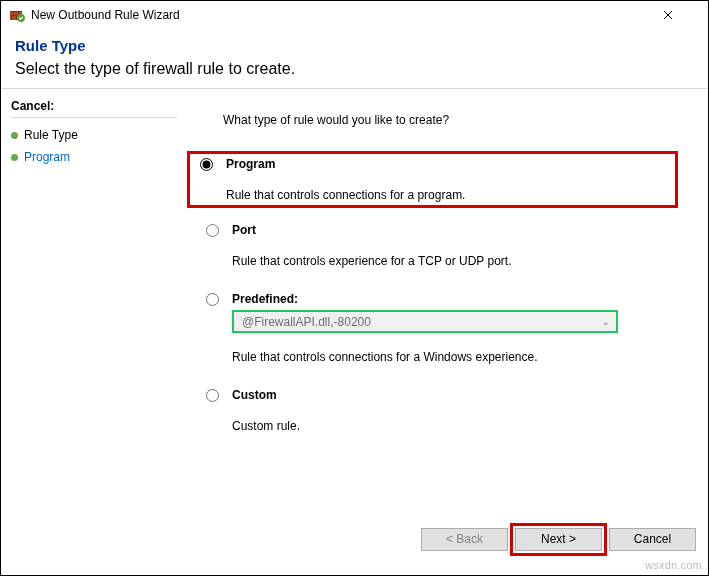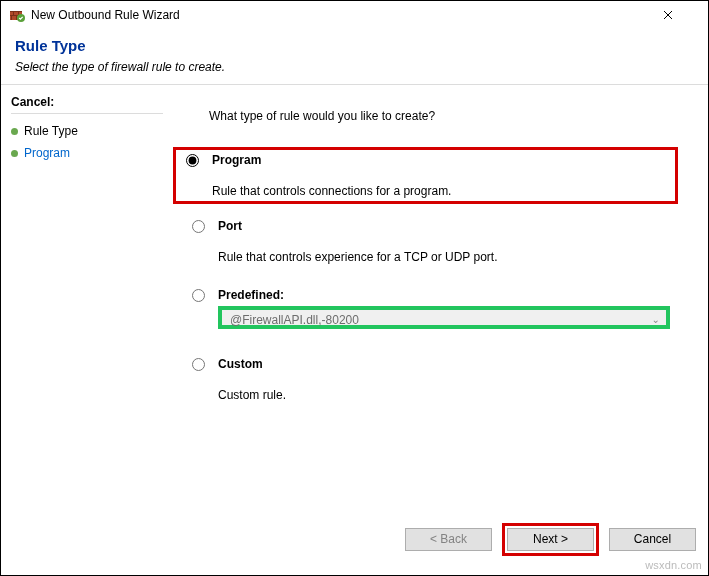--- a/index.html
+++ b/index.html
@@ -29,21 +29,21 @@
     width: 44px; height: 28px; display:flex; align-items:center; justify-content:center;
     font-size: 14px; font-family: Arial, sans-serif;
   }
 
   .header {
     padding: 8px 14px 10px 14px;
   }
   .header h1 {
     font-size: 15px; font-weight: 700; color:#003399; margin: 0 0 6px 0;
   }
-  .header .sub { font-size: 12px; color:#000;font-style:italic; }
+  .header .sub { font-size: 16px; color:#000; }
 
   .sep { height:1px; background:#dcdcdc; margin: 0; }
 
   .content {
     display:flex;
     height: 440px;
   }
   .steps {
     width: 182px;
     padding: 10px 6px 10px 10px;
@@ -83,41 +83,41 @@
   }
   .radio {
     width:13px; height:13px; margin-top:1px;
     accent-color:#000;
   }
   .opt .col { flex:1; }
   .opt .name { font-weight:700; }
   .opt .desc { margin-top:17px; }
 
   .combo {
-    width: 452px; height:23px;
+    width: 386px; height:23px;
     background:#f0f0f0;
-    border:4px solid #22c55e;
+    border:2px solid #22c55e;
     color:#6d6d6d;
     padding: 3px 22px 3px 8px;
     margin: 4px 0 4px 0;
     font-size:12px;
     position:relative;
   }
   .combo .chev {
     position:absolute; right:6px; top:4px; font-size:10px; color:#8a8a8a;
   }
 
   .footer {
     position:absolute;
     bottom:0; left:0; right:0;
     height:58px;
     display:flex;
     justify-content:flex-end;
     align-items:center;
-    gap:10px;
+    gap:2px;
     padding: 0 12px 14px 0;
   }
   .btn {
     width:87px; height:23px;
     background:#e1e1e1;
     border:1px solid #adadad;
     font-family:inherit; font-size:12px;
     display:flex; align-items:center; justify-content:center;
     cursor:pointer;
   }
@@ -205,20 +205,21 @@
     </div>
 
     <div class="opt">
       <input type="radio" class="radio" name="ruletype" style="">
       <div class="col">
         <div class="name">Predefined:</div>
         <div class="combo">
           <span>@FirewallAPI.dll,-80200</span>
           <span class="chev">⌄</span>
         </div>
+        <div class="desc">Rule that controls connections for a Windows experience.</div>
       </div>
     </div>
 
     <div class="opt">
       <input type="radio" class="radio" name="ruletype" style="">
       <div class="col">
         <div class="name">Custom</div>
         <div class="desc">Custom rule.</div>
       </div>
     </div>

